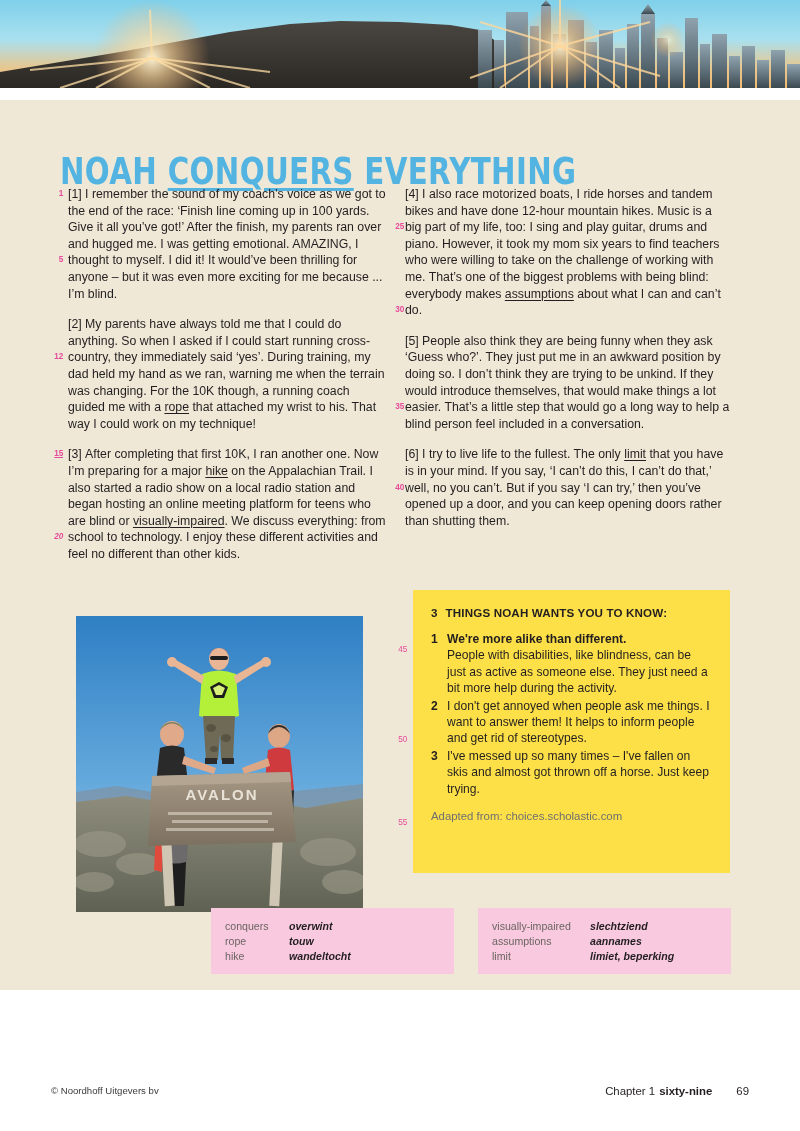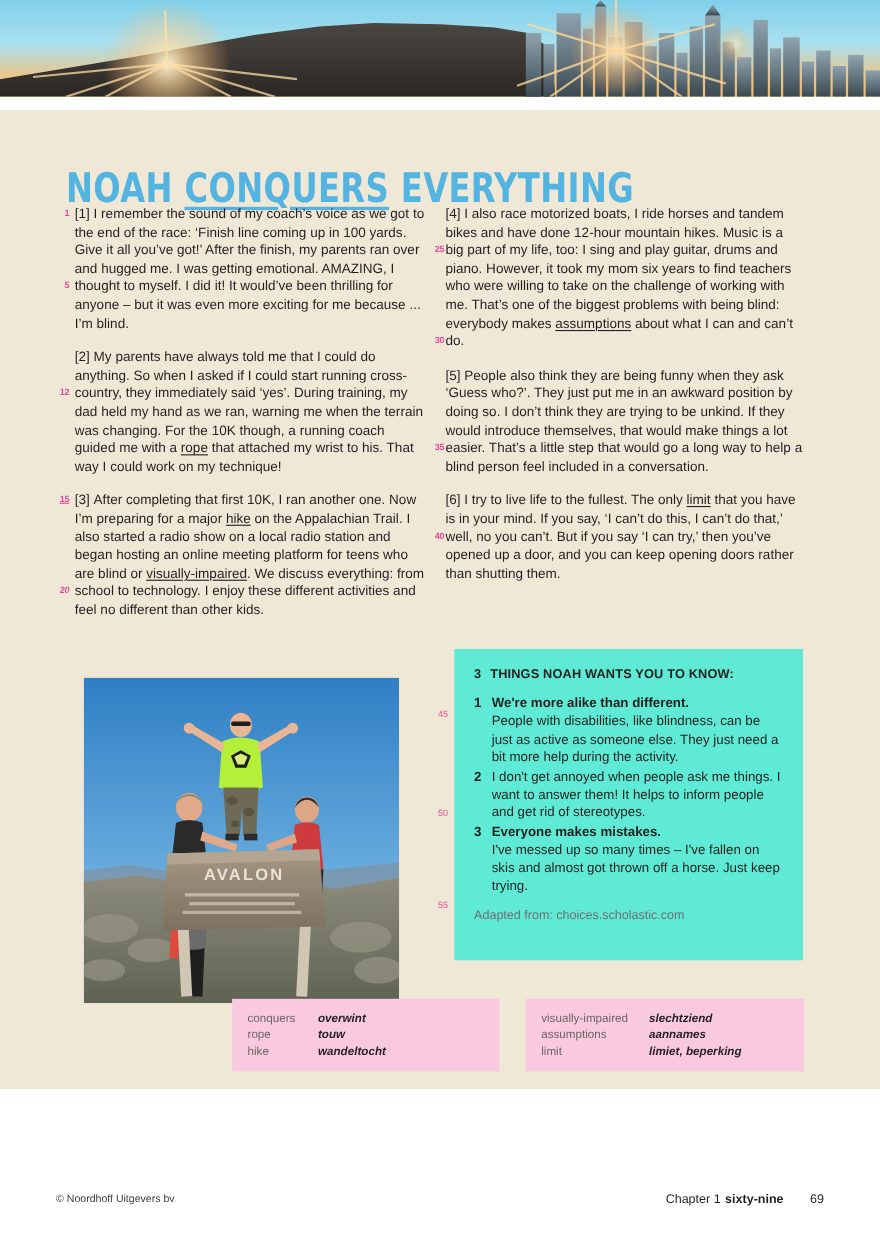--- a/index.html
+++ b/index.html
@@ -53,21 +53,21 @@
   
   .photo{
     position:absolute;left:76px;top:616px;width:287px;height:296px;
     overflow:hidden;
   }
   .photo svg{display:block;width:287px;height:296px;}
 
   
   .infobox{
     position:absolute;left:413px;top:590px;width:317px;height:283px;
-    background:#5eead4;
+    background:#fde047;
     box-sizing:border-box;padding:16px 18px 0 18px;
   }
   .ib-head{
     font-size:11.6px;font-weight:700;color:#231f20;letter-spacing:0.15px;
     margin:0 0 12px 0;
   }
   .ib-head .n{margin-right:8px;}
   .ib-item{position:relative;padding-left:16px;margin-bottom:1px;font-size:12.1px;line-height:16.4px;color:#231f20;}
   .ib-item .num{position:absolute;left:0;top:0;font-weight:700;}
   .ib-item .hd{font-weight:700;display:block;}
@@ -333,21 +333,20 @@
       <span class="bd">People with disabilities, like blindness, can be just as active as someone else. They just need a bit more help during the activity.</span>
     </div>
 
     <div class="ib-item">
       <span class="num">2</span>
       <span class="bd">I don't get annoyed when people ask me things. I want to answer them! It helps to inform people and get rid of stereotypes.</span>
     </div>
 
     <div class="ib-item">
       <span class="num">3</span>
-      <span class="hd">Everyone makes mistakes.</span>
       <span class="bd">I've messed up so many times – I've fallen on skis and almost got thrown off a horse. Just keep trying.</span>
     </div>
 
     <div class="ib-src">Adapted from: choices.scholastic.com</div>
   </div>
 
   <div class="gloss-box gloss-left">
     <div class="gloss-row">
       <span class="en">conquers</span>
       <span class="nl">overwint</span>

